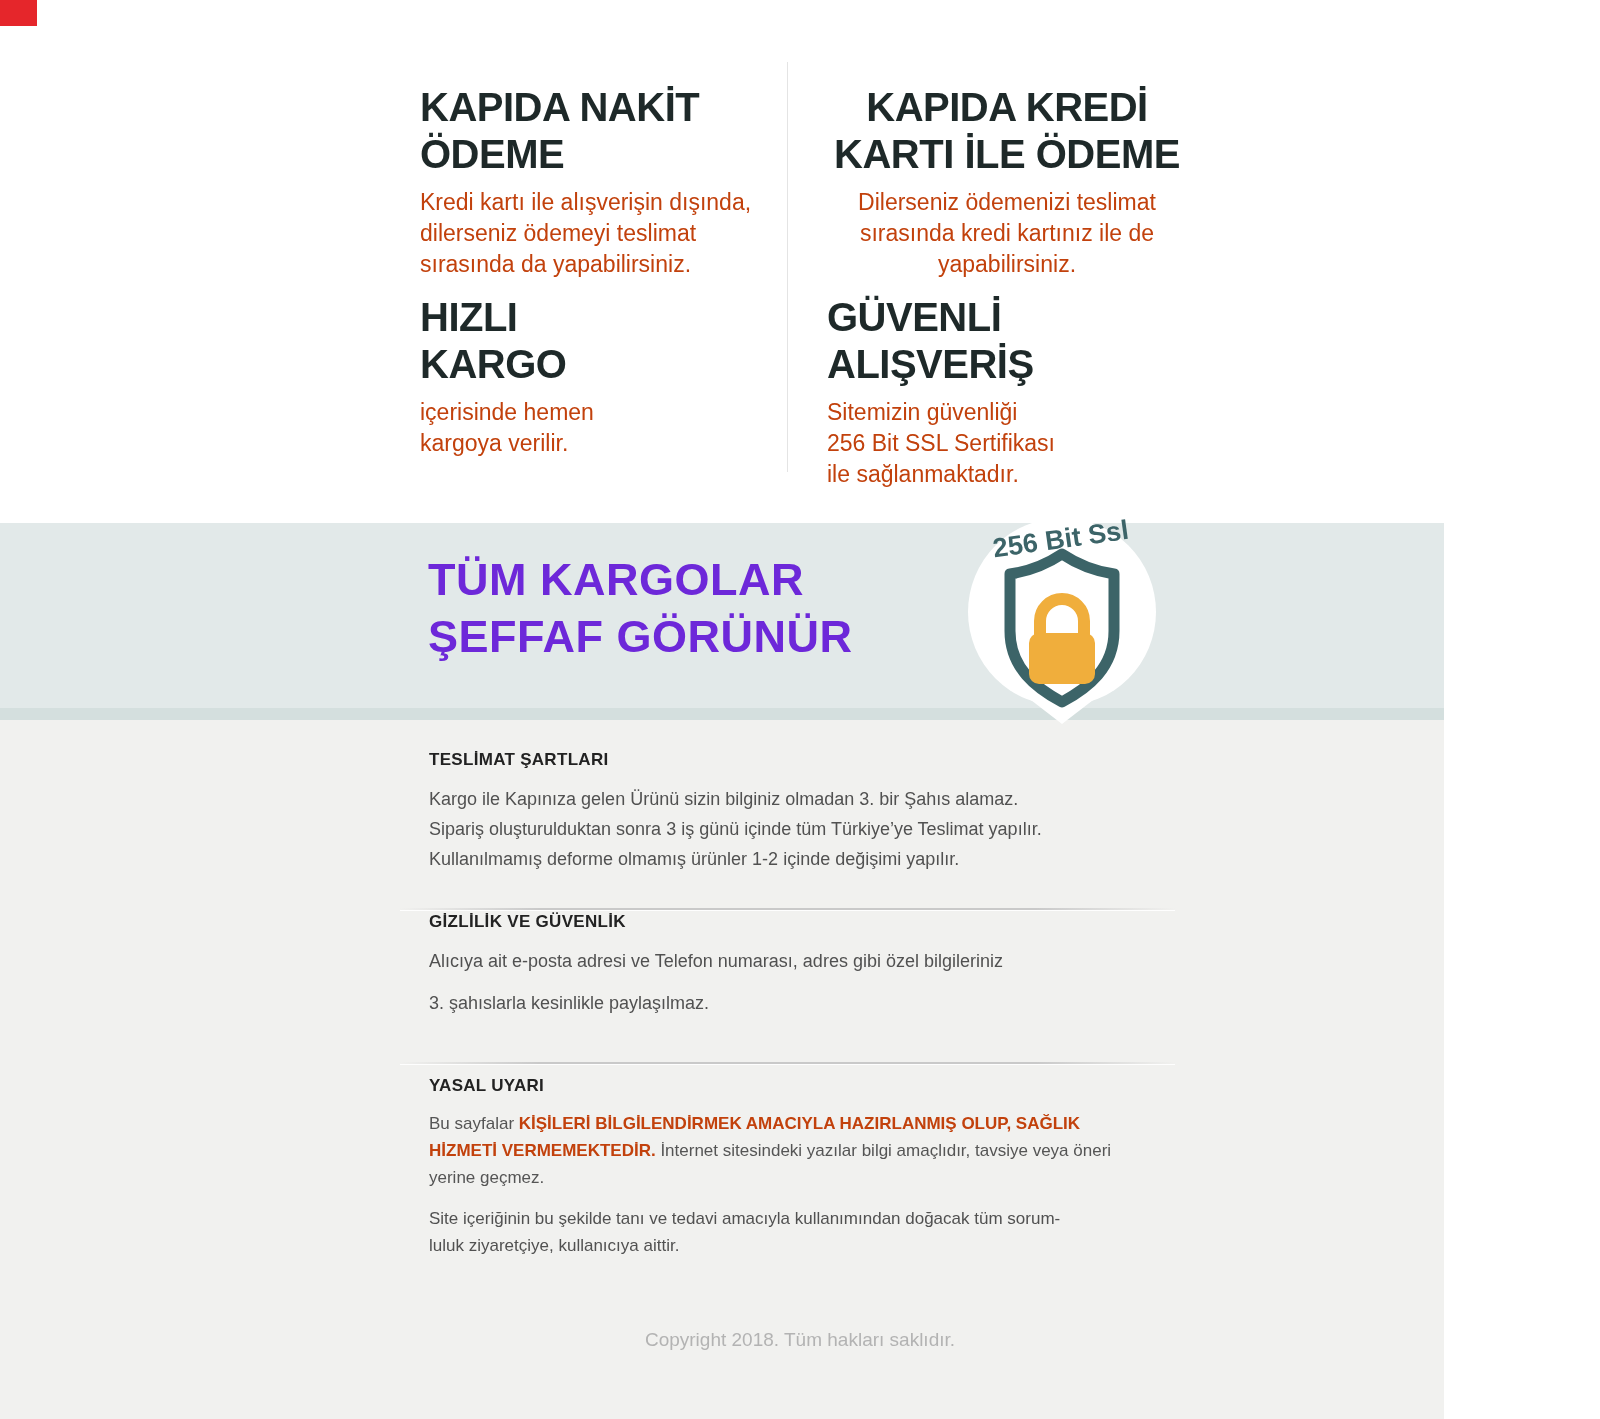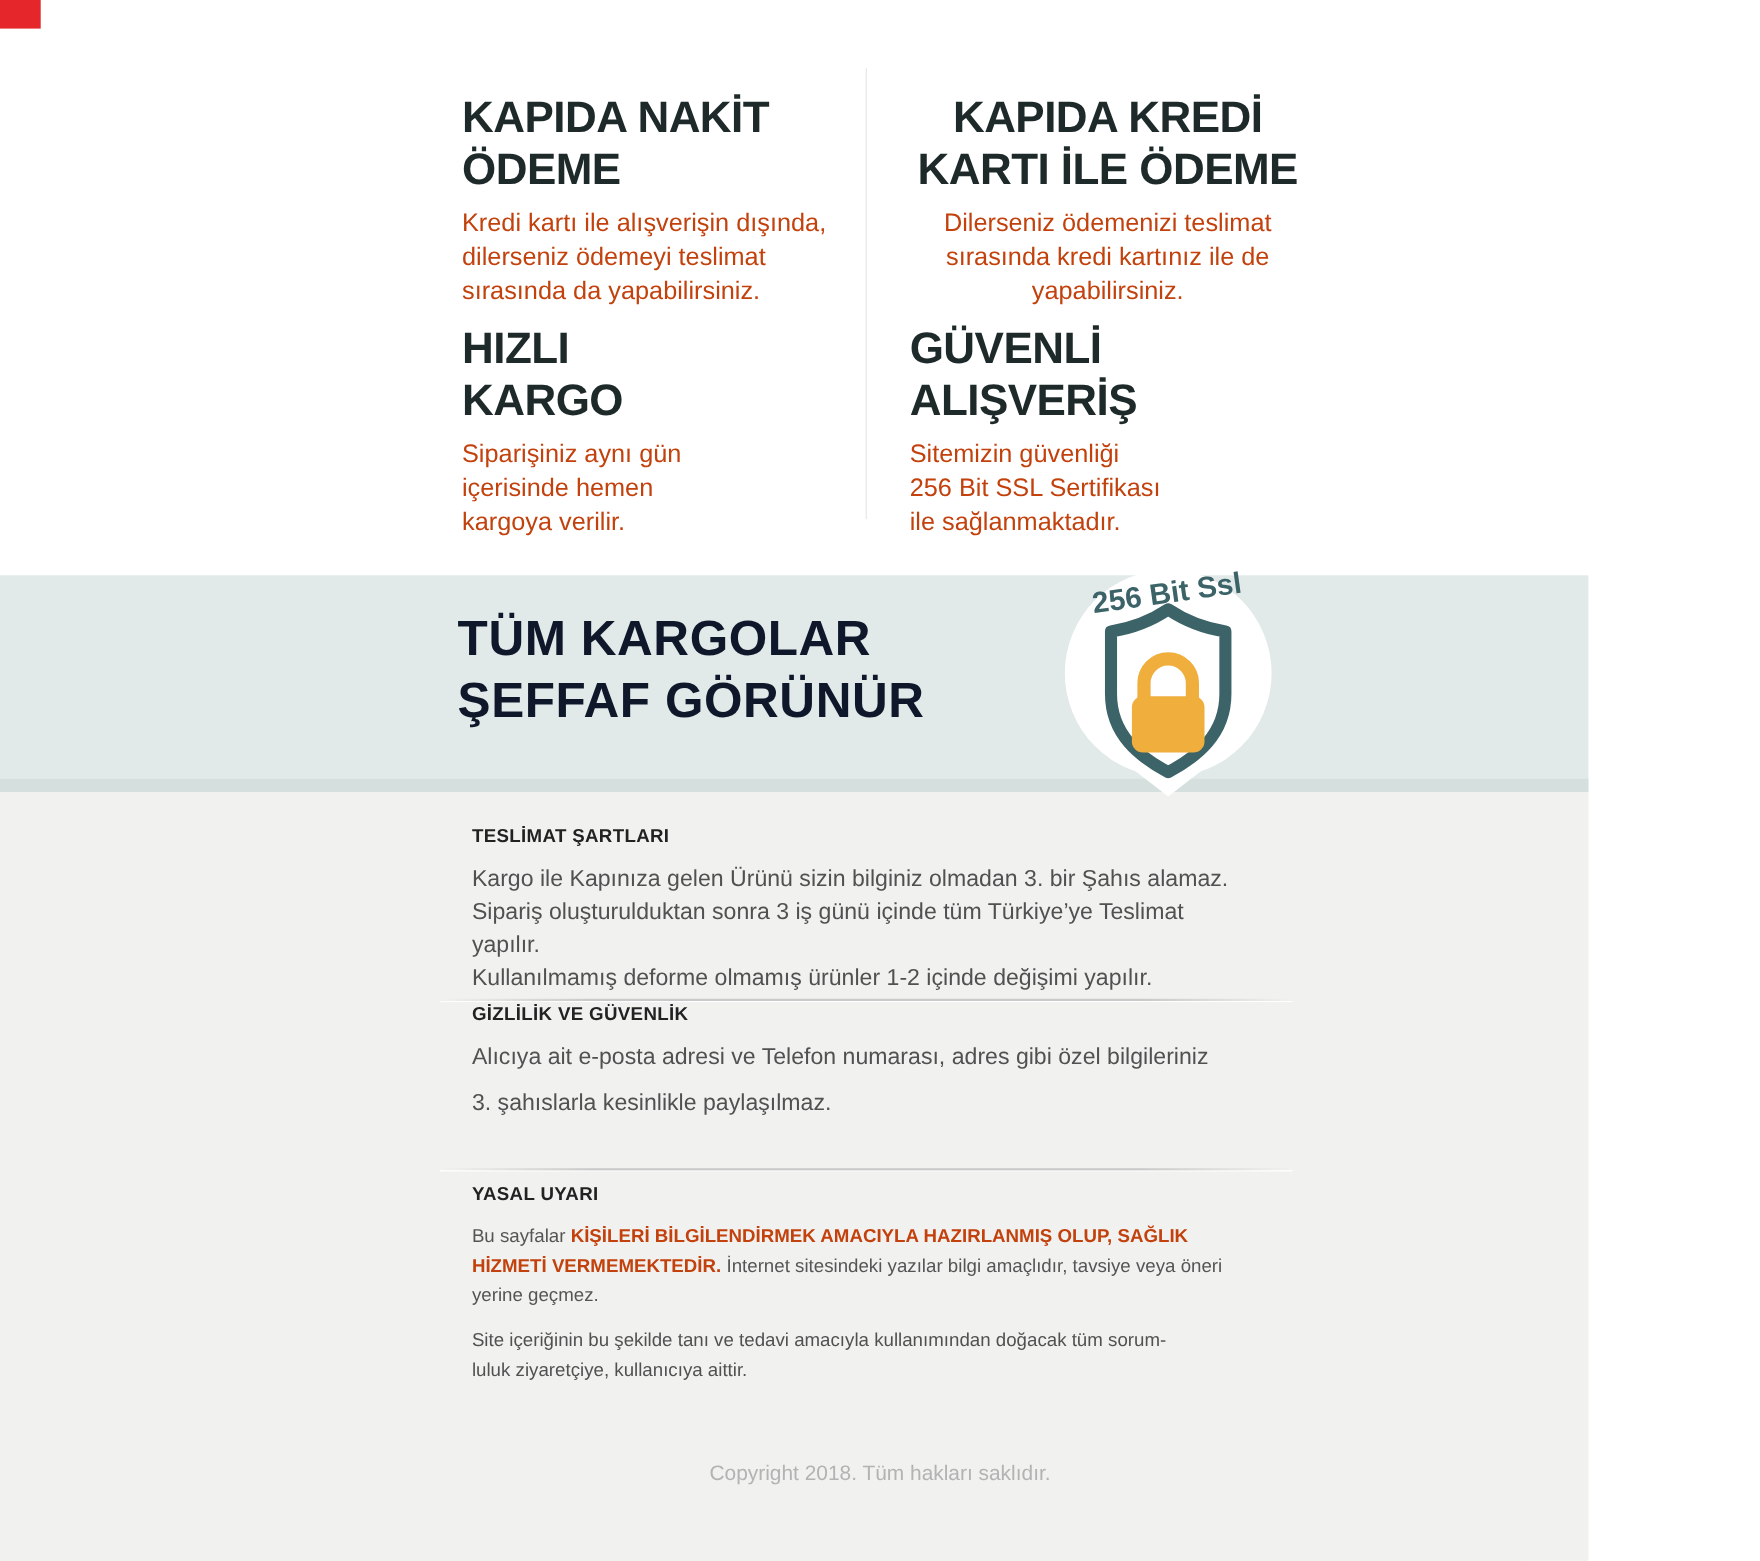--- a/index.html
+++ b/index.html
@@ -22,37 +22,37 @@
     margin:0;font-size:40px;line-height:47px;font-weight:bold;
     letter-spacing:-0.5px;color:#1e2929;
   }
   .feature p{margin:9px 0 0 0;font-size:23px;line-height:31px;color:#c2410c;}
   .feature p .bl{display:block;}
 
   
   .banner{position:absolute;left:0;top:523px;width:1600px;height:197px;background:#e2e9e9;}
   .banner-strip{position:absolute;left:0;bottom:0;width:1600px;height:12px;background:#d4dfde;}
   .banner h1{
-    position:absolute;left:416px;top:28px;margin:0;
-    font-size:45px;line-height:57px;font-weight:bold;color:#0f172a;letter-spacing:0.5px;
+    position:absolute;left:428px;top:28px;margin:0;
+    font-size:45px;line-height:57px;font-weight:bold;color:#6d28d9;letter-spacing:0.5px;
   }
   .badge{position:absolute;left:960px;top:-11px;width:204px;height:212px;z-index:3;}
   .badge svg{display:block;width:204px;height:212px;}
 
   
   .info{position:absolute;left:0;top:720px;width:1600px;height:699px;background:#f1f1ef;}
   .info-block{position:absolute;left:429px;width:705px;}
   .info-block.b1{top:30px;}
   .info-block.b2{top:192px;}
   .info-block.b3{top:356px;}
   .info-block h3{
     margin:0 0 14px 0;font-size:17px;line-height:20px;font-weight:bold;
     color:#222222;letter-spacing:0.3px;
   }
-  .info-block p.line{margin:0;font-size:21px;line-height:30px;color:#515151;}
+  .info-block p.line{margin:0;font-size:18px;line-height:30px;color:#515151;}
   .info-block p.para2{margin:12px 0 0 0;}
   .info-block p.legal{margin:0;font-size:17px;line-height:27px;color:#555555;}
   .info-block p.legal .caps{font-weight:bold;color:#c2410c;}
   .info-block p.lines2{margin:14px 0 0 0;font-size:17px;line-height:27px;color:#515151;}
   .info-block p.lines2 .bl{display:block;}
   .hdivider{
     position:absolute;left:400px;width:775px;height:2px;
     background:linear-gradient(to right, rgba(190,190,190,0) 0%, #c9c9c9 18%, #c9c9c9 82%, rgba(190,190,190,0) 100%);
     box-shadow:0 1px 0 rgba(255,255,255,0.9);
   }
@@ -87,21 +87,20 @@
       <p>
         <span class="bl">Dilerseniz ödemenizi teslimat</span>
         <span class="bl">sırasında kredi kartınız ile de</span>
         <span class="bl">yapabilirsiniz.</span>
       </p>
     </div>
 
     <div class="feature f3">
       <h2><span>HIZLI</span><br><span>KARGO</span></h2>
       <p>
-        <span class="bl">Siparişiniz aynı gün</span>
         <span class="bl">içerisinde hemen</span>
         <span class="bl">kargoya verilir.</span>
       </p>
     </div>
 
     <div class="feature f4">
       <h2><span>GÜVENLİ</span><br><span>ALIŞVERİŞ</span></h2>
       <p>
         <span class="bl">Sitemizin güvenliği</span>
         <span class="bl">256 Bit SSL Sertifikası</span>

